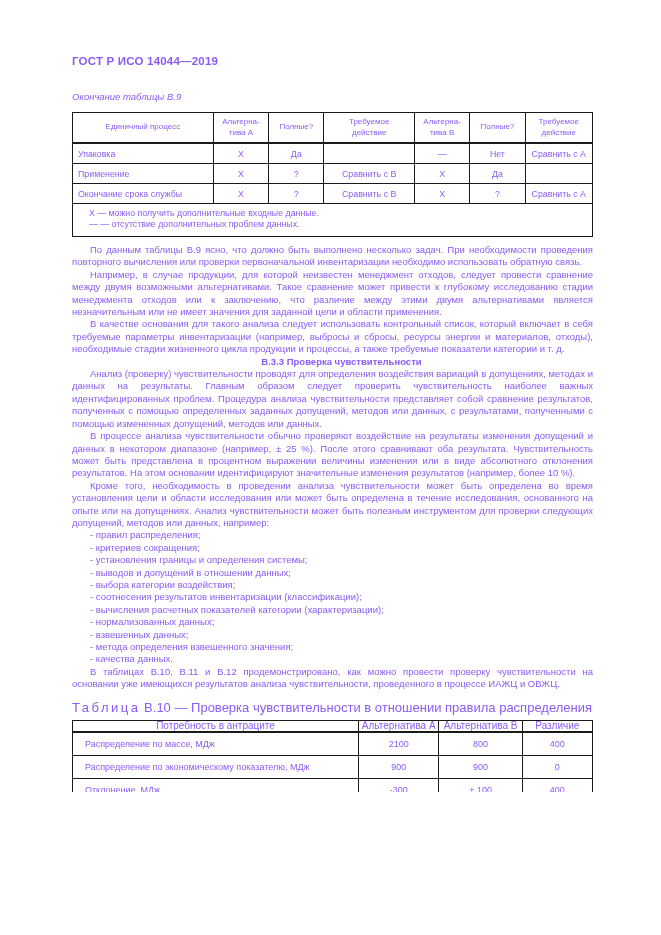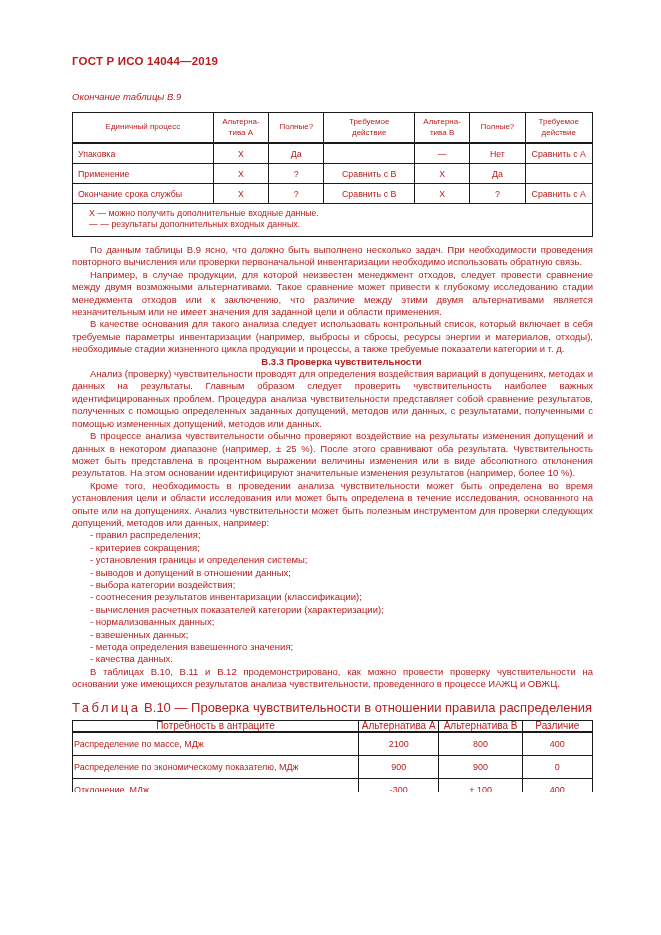--- a/index.html
+++ b/index.html
@@ -2,21 +2,21 @@
 <html><head>
 <meta charset="utf-8">
 <style>
   html, body { margin: 0; padding: 0; background: #ffffff; }
   .page {
     position: relative;
     width: 661px;
     height: 792px;
     background: #ffffff;
     font-family: "Liberation Sans", sans-serif;
-    color: #b91c1c;
+    color: #8b5cf6;
     overflow: hidden;
   }
   .content {
     position: absolute;
     left: 72px;
     top: 0;
     width: 521px;
   }
   .doc-header {
     margin-top: 55px;
@@ -84,21 +84,21 @@
     font-size: 13px;
   }
   .t10-title .spaced { letter-spacing: 2.5px; }
   .t10 { margin-top: 5px; border-top: 1.5px solid #1a1a1a; }
   .t10 thead th { padding: 0 2px; font-size: 10px; margin-top: 14px; }
   .t10 tbody td {
     font-size: 9px;
     height: 22px;
     padding: 0 2px;
   }
-  .t10 .cell-left { text-align: left; padding-left: 1px; margin-top: 8px; }
+  .t10 .cell-left { text-align: left; padding-left: 12px; margin-top: 8px; }
   .page-number {
     margin-top: 26px;
     font-size: 9.5px;
   }
 </style>
 </head>
 <body>
 
 <div class="page">
   <div class="content">
@@ -158,21 +158,21 @@
             <td>Сравнить с В</td>
             <td>Х</td>
             <td>?</td>
             <td>Сравнить с А</td>
           </tr>
         </tbody>
       <tfoot>
           <tr>
             <td colspan="7">
               <div>Х — можно получить дополнительные входные данные.</div>
-              <div>— — результаты дополнительных входных данных.</div>
+              <div>— — отсутствие дополнительных проблем данных.</div>
             </td>
           </tr>
         </tfoot>
     </table>
 
     <div class="body-text">
         <div class="paragraph">По данным таблицы В.9 ясно, что должно быть выполнено несколько задач. При необходимости проведения повторного вычисления или проверки первоначальной инвентаризации необходимо использовать обратную связь.</div>
         <div class="paragraph">Например, в случае продукции, для которой неизвестен менеджмент отходов, следует провести сравнение между двумя возможными альтернативами. Такое сравнение может привести к глубокому исследованию стадии менеджмента отходов или к заключению, что различие между этими двумя альтернативами является незначительным или не имеет значения для заданной цели и области применения.</div>
         <div class="paragraph">В качестве основания для такого анализа следует использовать контрольный список, который включает в себя требуемые параметры инвентаризации (например, выбросы и сбросы, ресурсы энергии и материалов, отходы), необходимые стадии жизненного цикла продукции и процессы, а также требуемые показатели категории и т. д.</div>
         <div class="heading">В.3.3 Проверка чувствительности</div>

